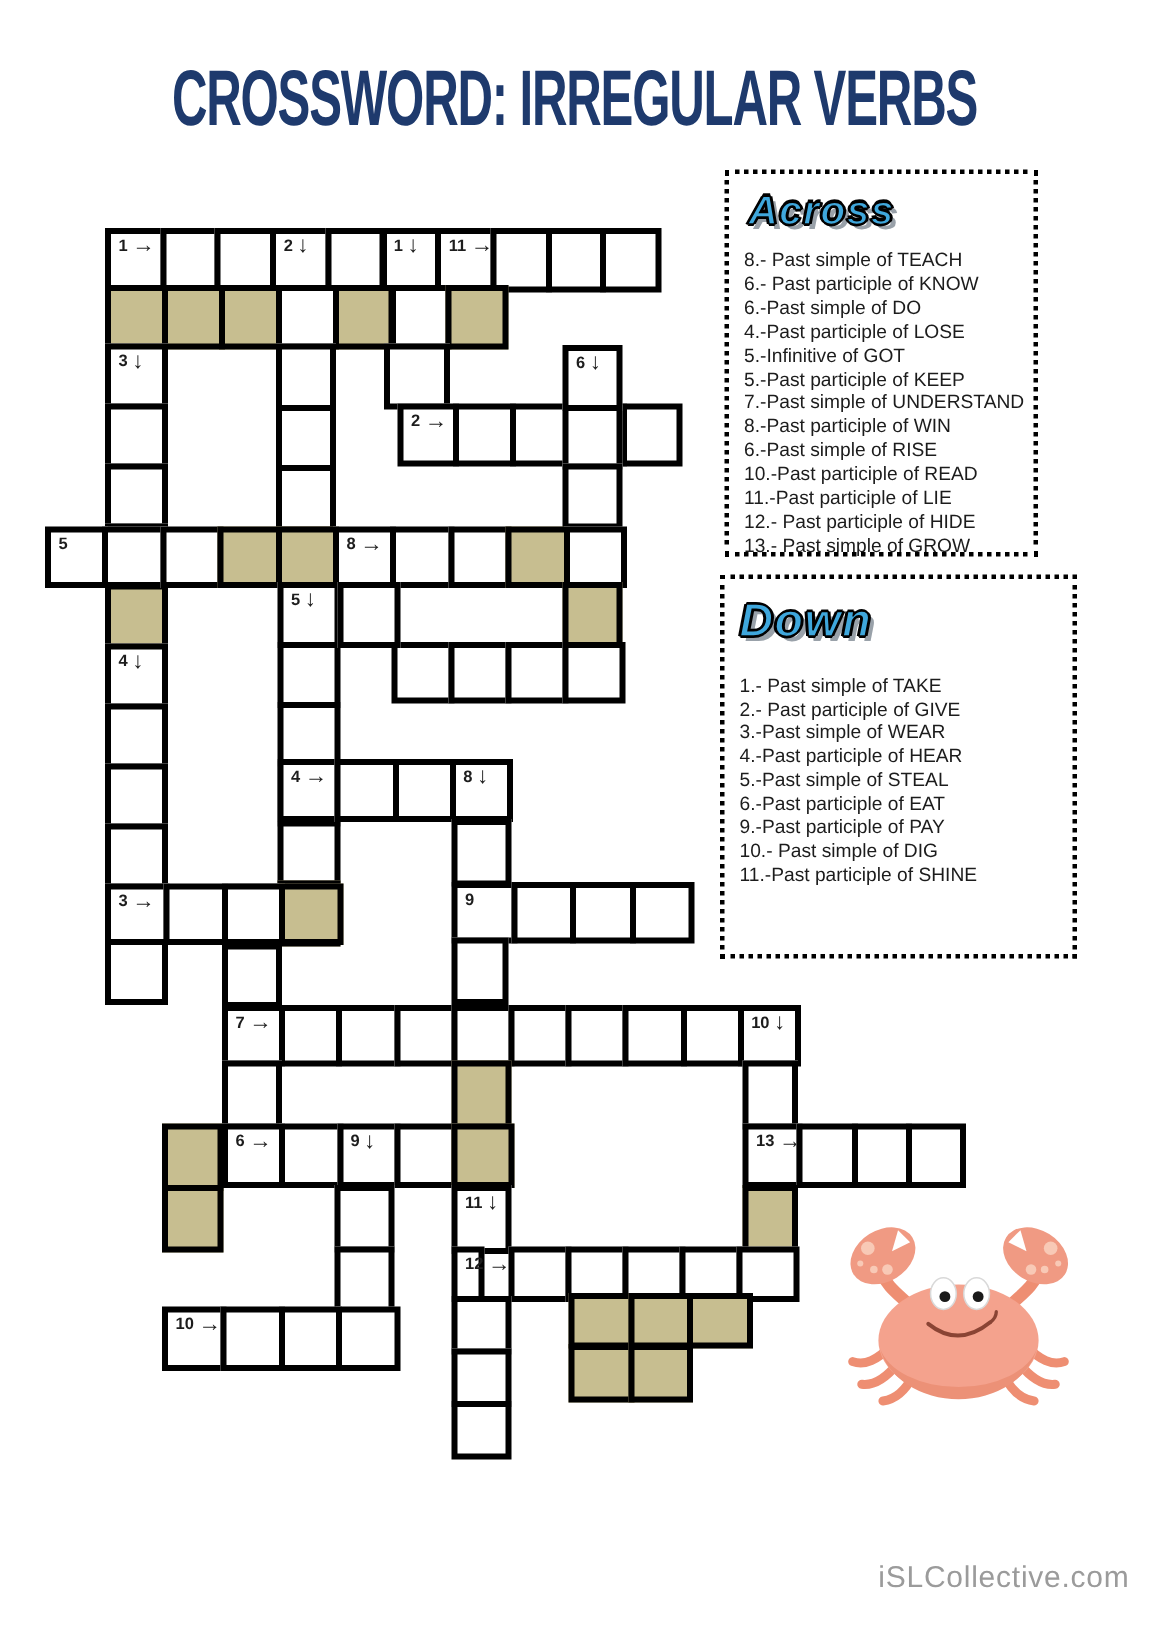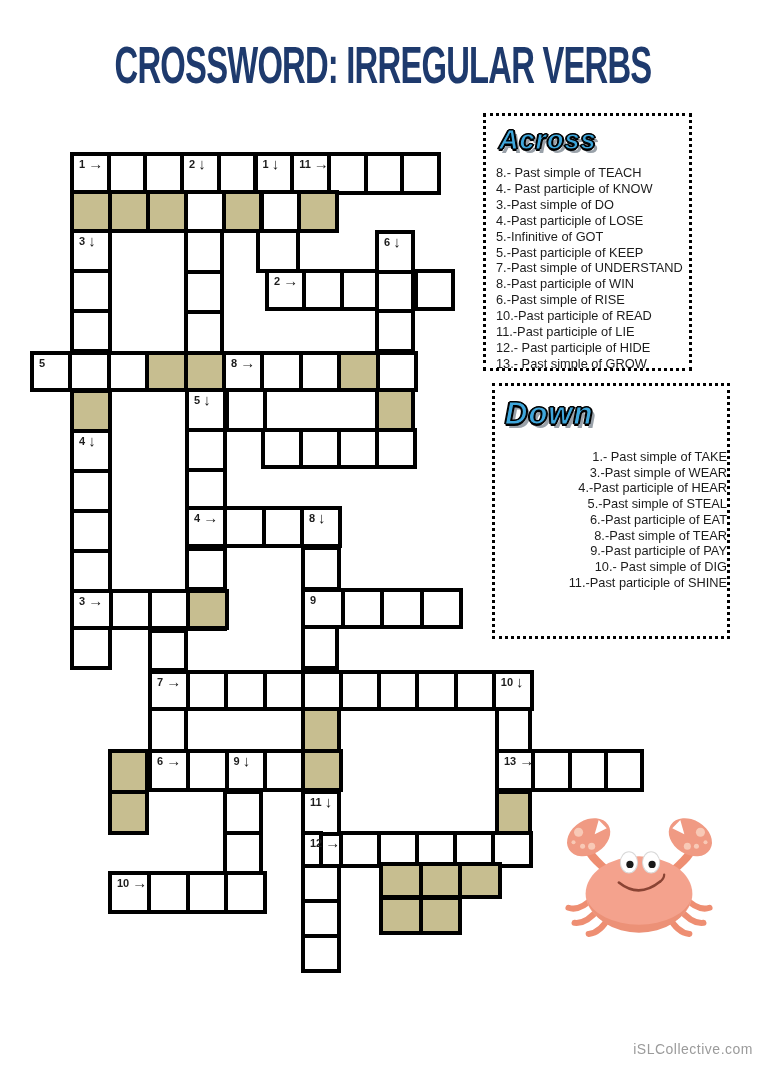--- a/index.html
+++ b/index.html
@@ -7,43 +7,43 @@
         font-family:"Liberation Sans",sans-serif;}
 
   
   #title{position:absolute;left:0;right:0;top:40px;text-align:center;
          font-weight:900;font-size:41px;letter-spacing:-1px;color:var(--navy);
          transform:scale(0.80,1.28);transform-origin:50% 30%;white-space:nowrap;}
 
   
   .cluebox{position:absolute;border:3px dotted #000;background:#fff;box-sizing:border-box;}
   #across-box{left:483px;top:113px;width:209px;height:258px;}
-  #down-box{left:492px;top:383px;width:238px;height:256px;}
+  #down-box{left:480px;top:383px;width:238px;height:256px;}
 
   .heading{display:inline-block;font-style:italic;font-weight:bold;color:var(--hblue);
            -webkit-text-stroke:1px #000;
            text-shadow:1.5px 0 #000,-1.5px 0 #000,0 1.5px #000,0 -1.5px #000,
                        3.5px 3.5px 0 #99a1a9;
            letter-spacing:1px;}
   #across-box .heading{margin:9px 0 0 13px;font-size:27px;}
   #down-box .heading{margin:10px 0 0 10px;font-size:31px;}
 
   .clues{margin:9px 0 0 10px;padding:0;list-style:none;font-size:12.8px;
          line-height:15.9px;color:#1c1c1c;}
-  #down-box .clues{margin-top:17px;line-height:15.7px;text-align:right;}
+  #down-box .clues{margin-top:17px;line-height:15.7px;}
 
   
   .cell{position:absolute;box-sizing:border-box;border:4px solid var(--line);background:#fff;}
   .cell.tan{background:var(--tan);}
   .lab{position:absolute;top:2px;left:5px;display:flex;gap:3px;align-items:flex-start;
        font-size:11px;font-weight:bold;color:#1d1d1d;line-height:13px;}
   .lab .ar{font-size:15px;font-weight:900;line-height:12px;margin-top:0px;}
 
   
-  #footer{position:absolute;right:13px;top:1041px;font-size:14px;color:var(--fgray);
+  #footer{position:absolute;right:13px;top:1041px;font-size:20px;color:var(--fgray);
           letter-spacing:0.5px;}
 
   
   #crab{position:absolute;left:558px;top:806px;width:162px;height:136px;}
 </style>
 </head>
 <body>
 
 <div id="page">
 
@@ -290,44 +290,44 @@
       </div>
       <div class="cell" style="left: 146.8px; top: 871px; width: 42.8px; height: 43px;"></div>
       <div class="cell" style="left: 185.6px; top: 871px; width: 42.8px; height: 43px;"></div>
       <div class="cell" style="left: 224.4px; top: 871px; width: 42.8px; height: 43px;"></div>
     </div>
 
   <div id="across-box" class="cluebox">
     <span class="heading">Across</span>
     <ul class="clues" id="across-list">
         <li>8.- Past simple of TEACH</li>
-        <li>4.- Past participle of KNOW</li>
-        <li>3.-Past simple of DO</li>
+        <li>6.- Past participle of KNOW</li>
+        <li>6.-Past simple of DO</li>
         <li>4.-Past participle of LOSE</li>
         <li>5.-Infinitive of GOT</li>
         <li>5.-Past participle of KEEP</li>
         <li>7.-Past simple of UNDERSTAND</li>
         <li>8.-Past participle of WIN</li>
         <li>6.-Past simple of RISE</li>
         <li>10.-Past participle of READ</li>
         <li>11.-Past participle of LIE</li>
         <li>12.- Past participle of HIDE</li>
         <li>13.- Past simple of GROW</li>
       </ul>
   </div>
 
   <div id="down-box" class="cluebox">
     <span class="heading">Down</span>
     <ul class="clues" id="down-list">
         <li>1.- Past simple of TAKE</li>
+        <li>2.- Past participle of GIVE</li>
         <li>3.-Past simple of  WEAR</li>
         <li>4.-Past participle of HEAR</li>
         <li>5.-Past simple of STEAL</li>
         <li>6.-Past participle of EAT</li>
-        <li>8.-Past simple of TEAR</li>
         <li>9.-Past participle of PAY</li>
         <li>10.- Past simple of DIG</li>
         <li>11.-Past participle of SHINE</li>
       </ul>
   </div>
 
   <svg id="crab" viewBox="0 0 160 135">
 
     <path d="M50,66 C40,56 33,52 29,42" stroke="#ee8e72" stroke-width="8" fill="none" stroke-linecap="round"></path>
     <path d="M112,66 C122,56 129,52 133,42" stroke="#ee8e72" stroke-width="8" fill="none" stroke-linecap="round"></path>

